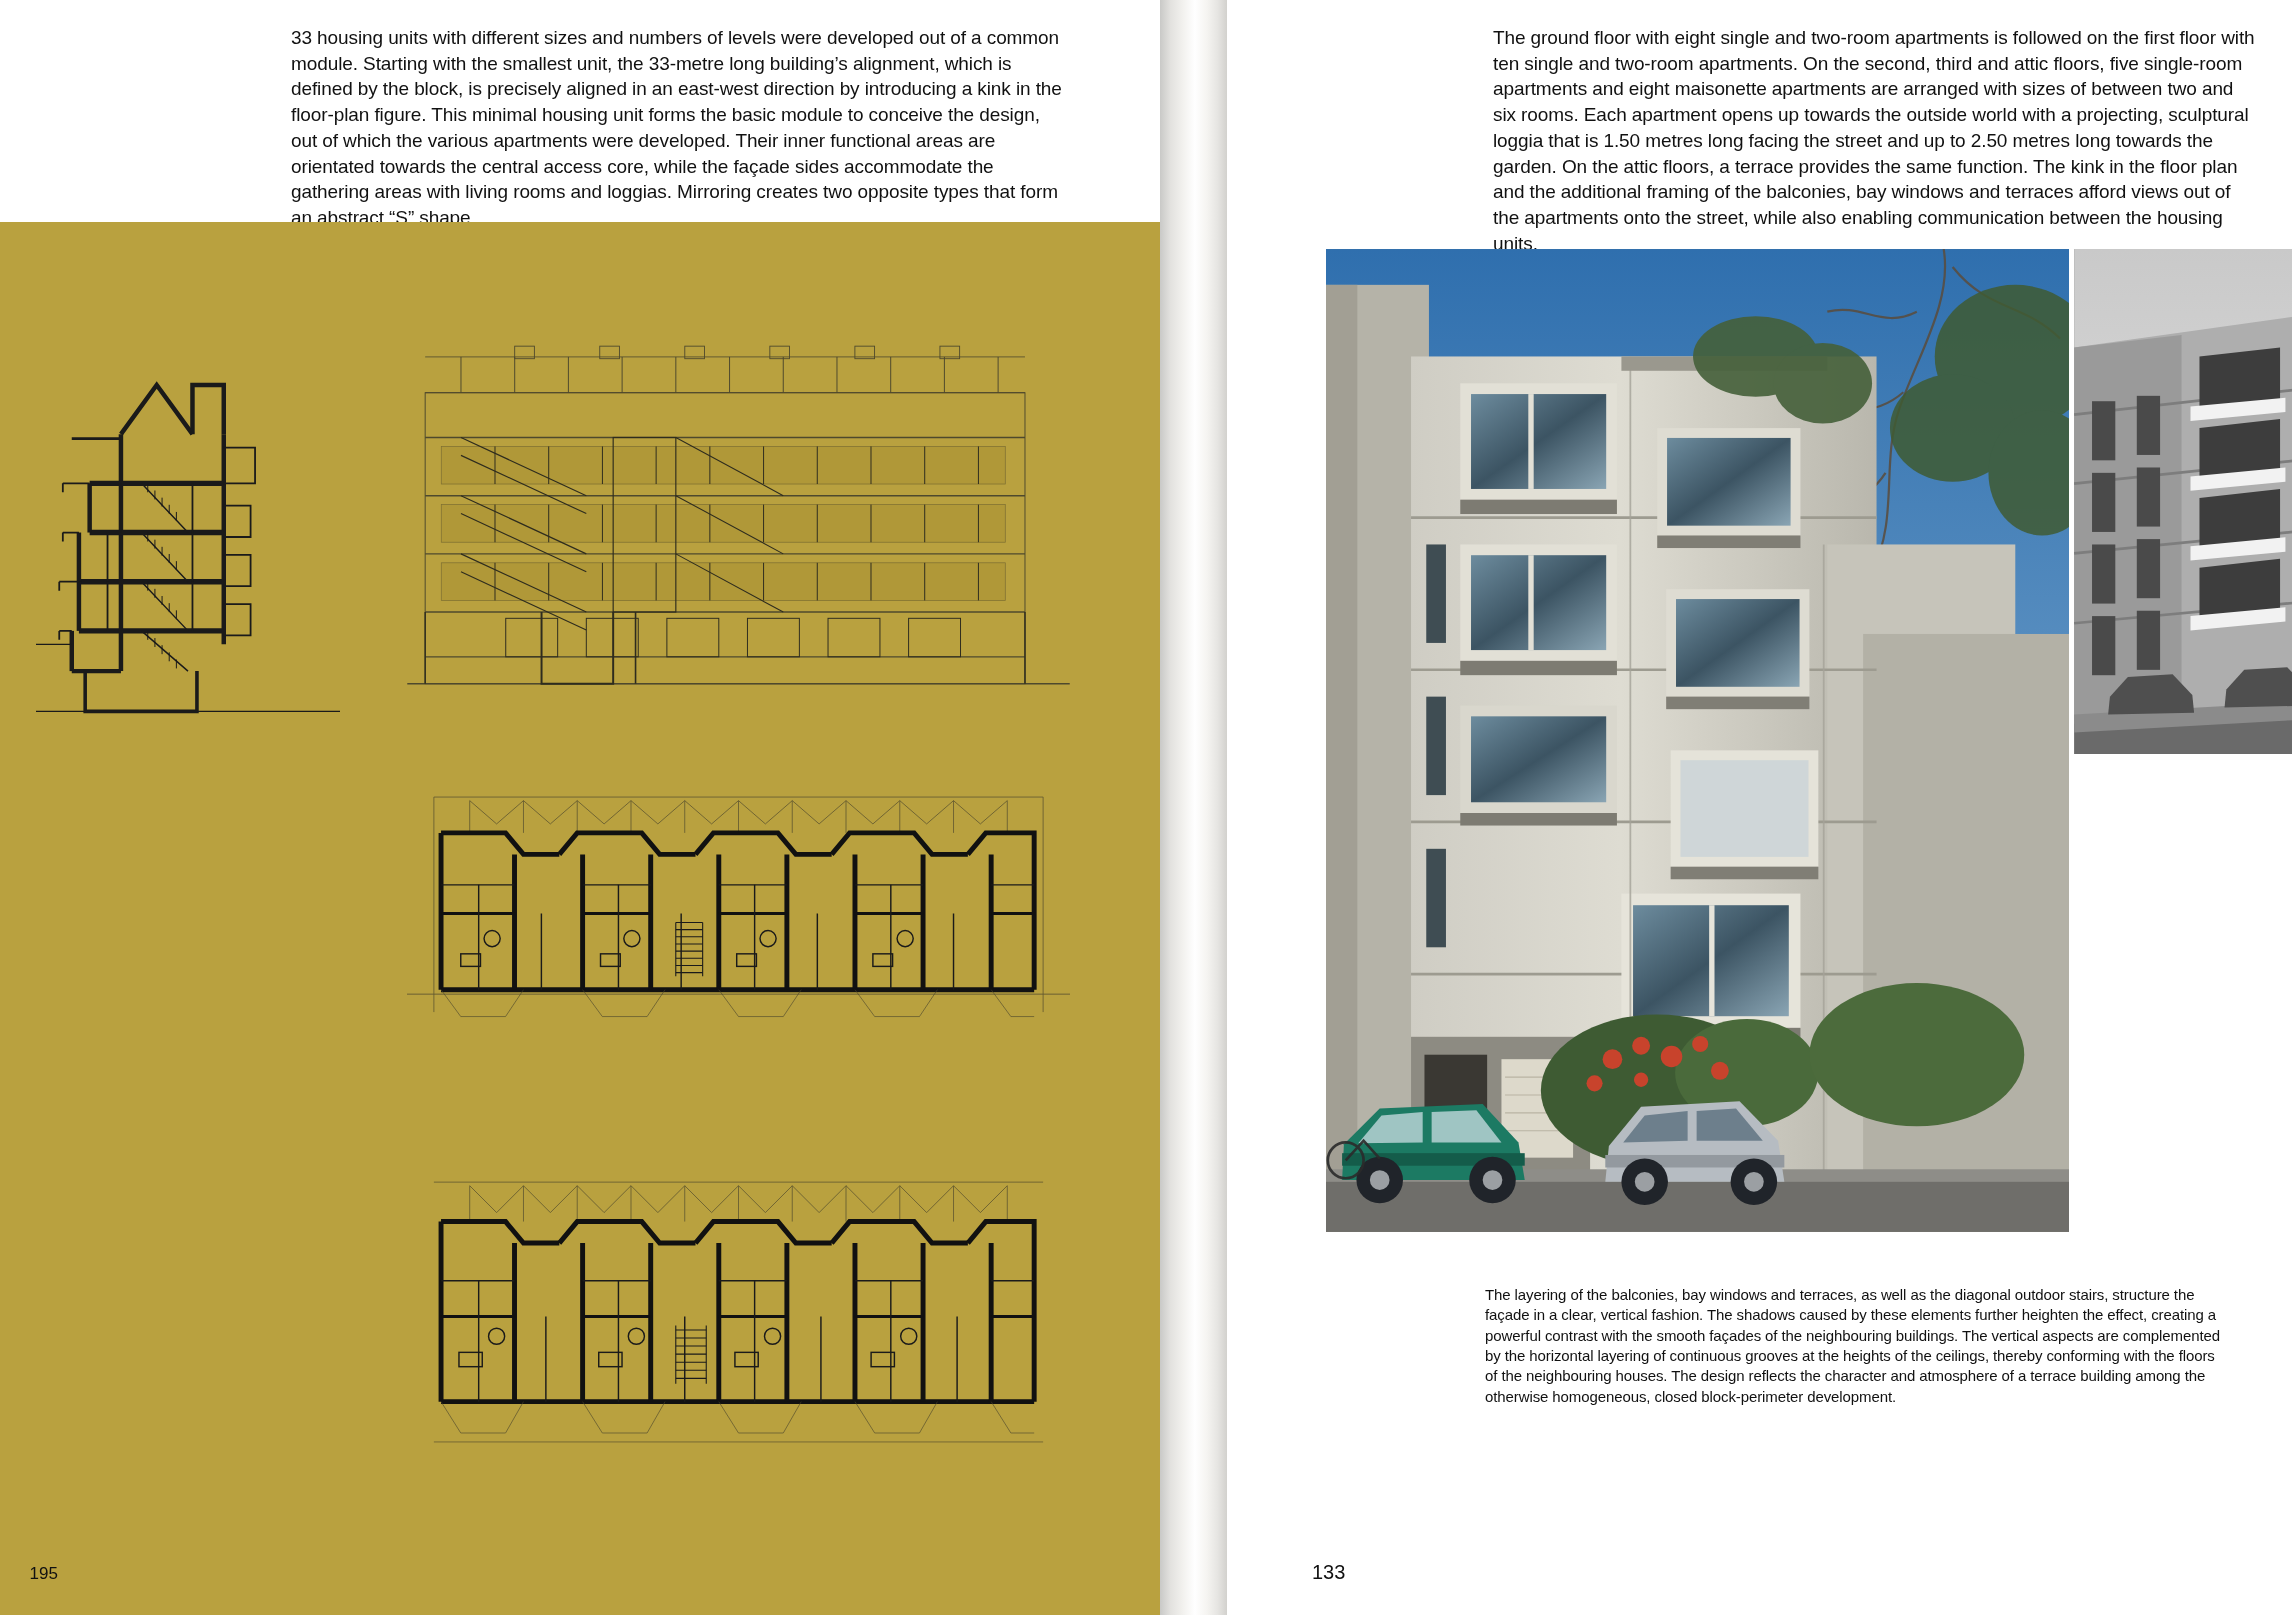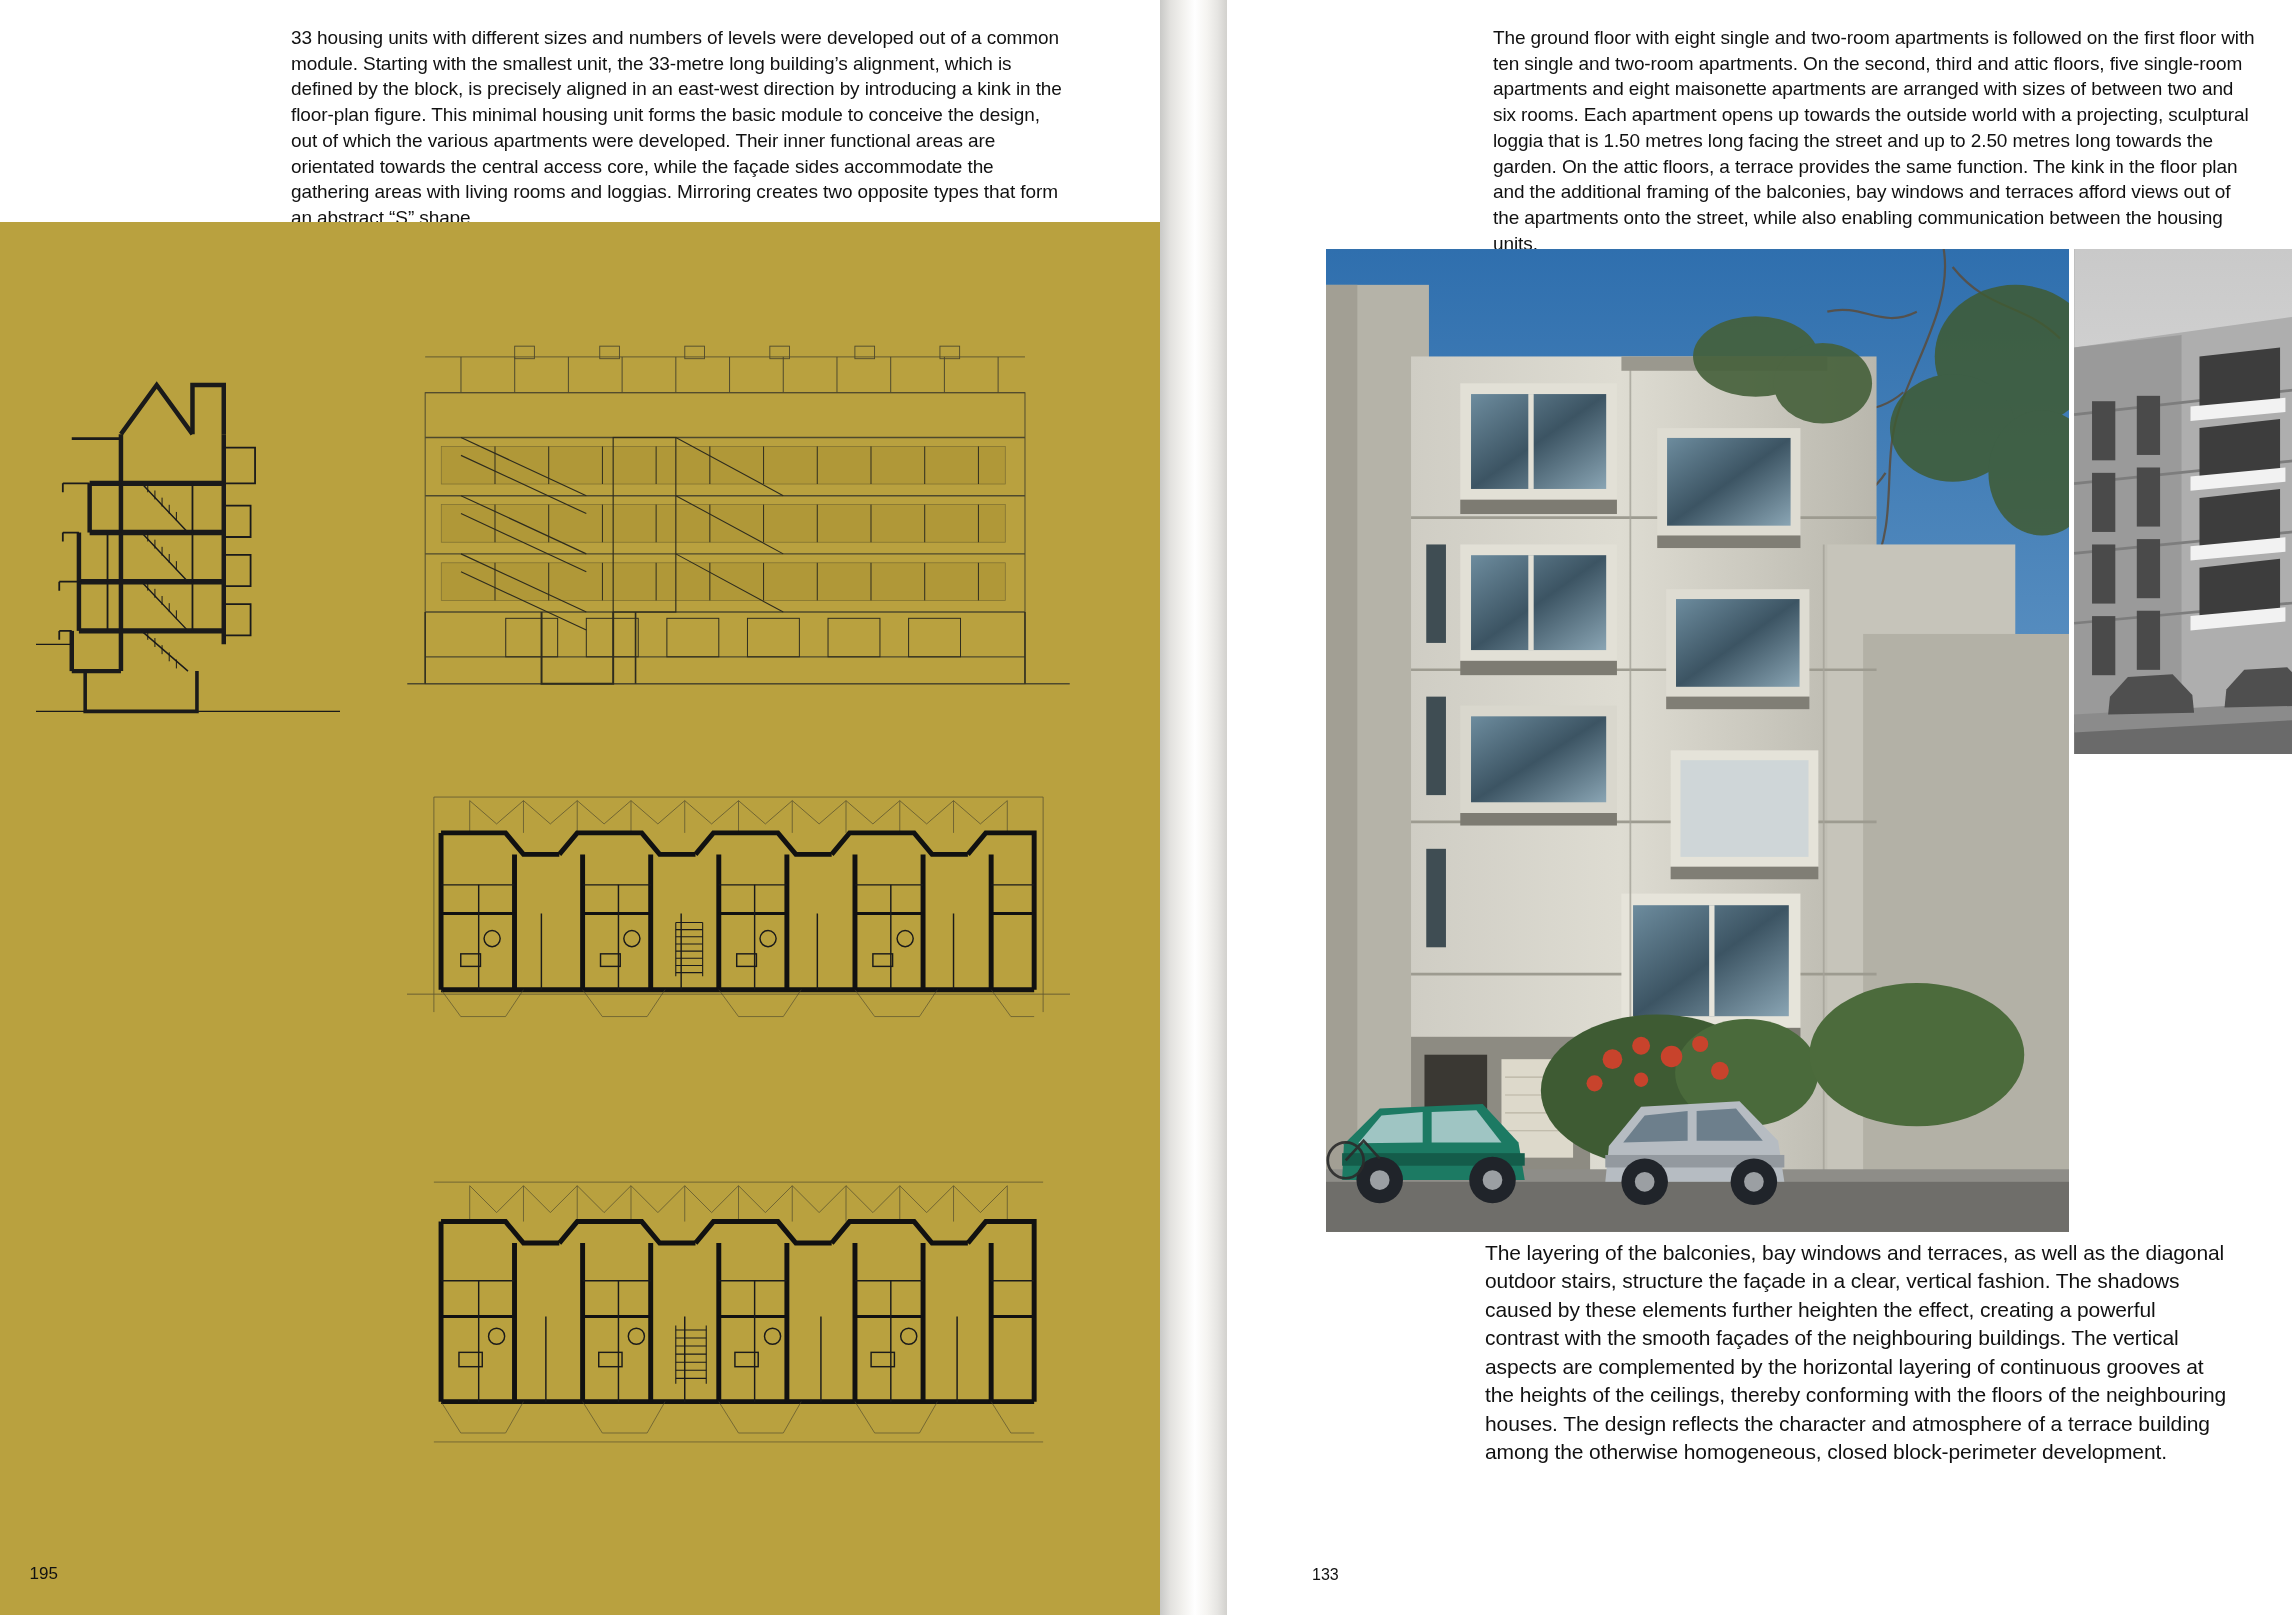--- a/index.html
+++ b/index.html
@@ -91,34 +91,34 @@
     top: 25px;
     width: 766px;
     font-size: 19px;
     line-height: 1.355;
     color: #111111;
     letter-spacing: -0.1px;
   }
   .right-text-bottom {
     position: absolute;
     left: 258px;
-    top: 1239px;
+    top: 1285px;
     width: 745px;
-    font-size: 21px;
+    font-size: 15px;
     line-height: 1.355;
     color: #111111;
     letter-spacing: -0.1px;
   }
   .right-text-top p, .right-text-bottom p { margin: 0; }
 
   .page-num-right {
     position: absolute;
     left: 85px;
     bottom: 32px;
-    font-size: 16px;
+    font-size: 20px;
     color: #111111;
   }
 
   
   .photo-main {
     position: absolute;
     left: 99px;
     top: 249px;
     width: 743px;
     height: 983px;

